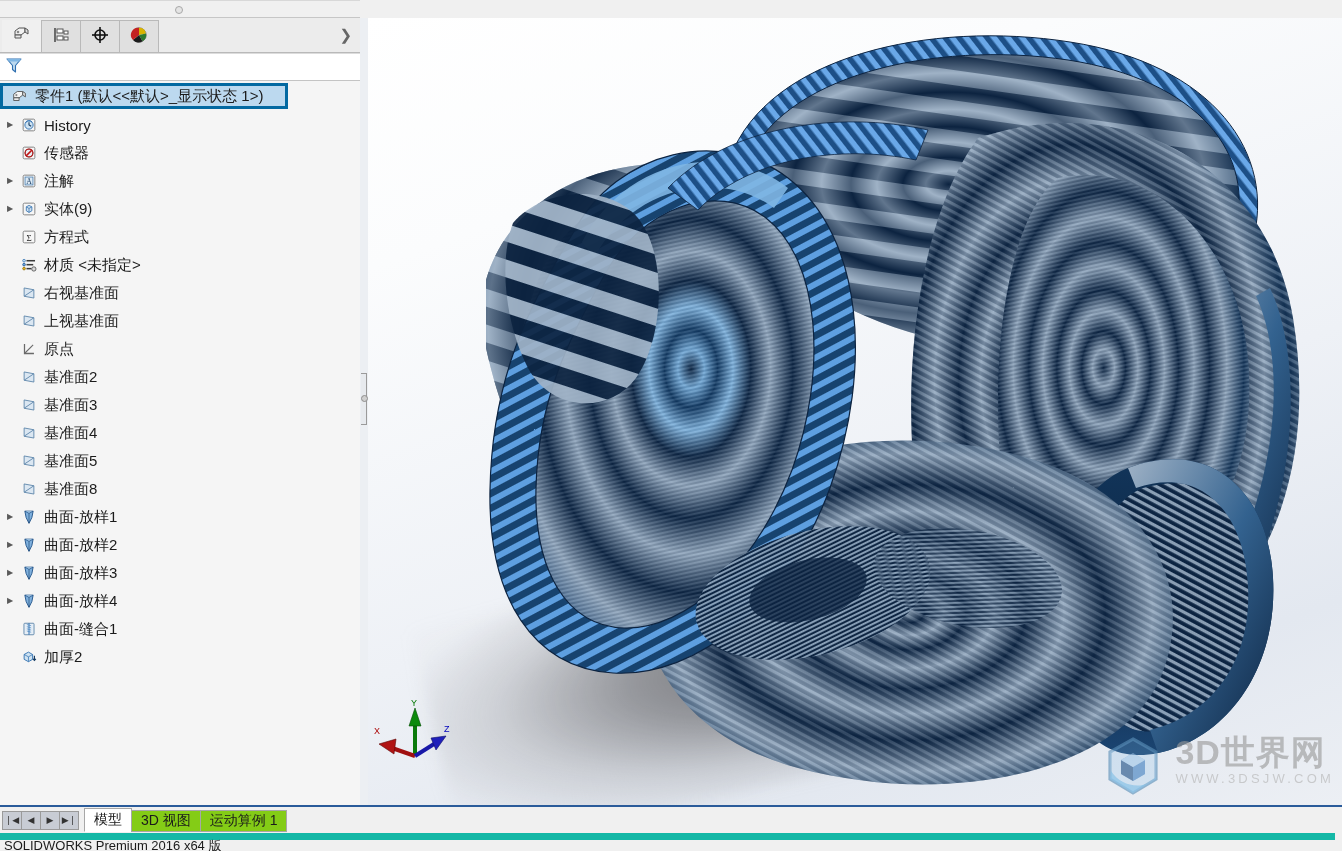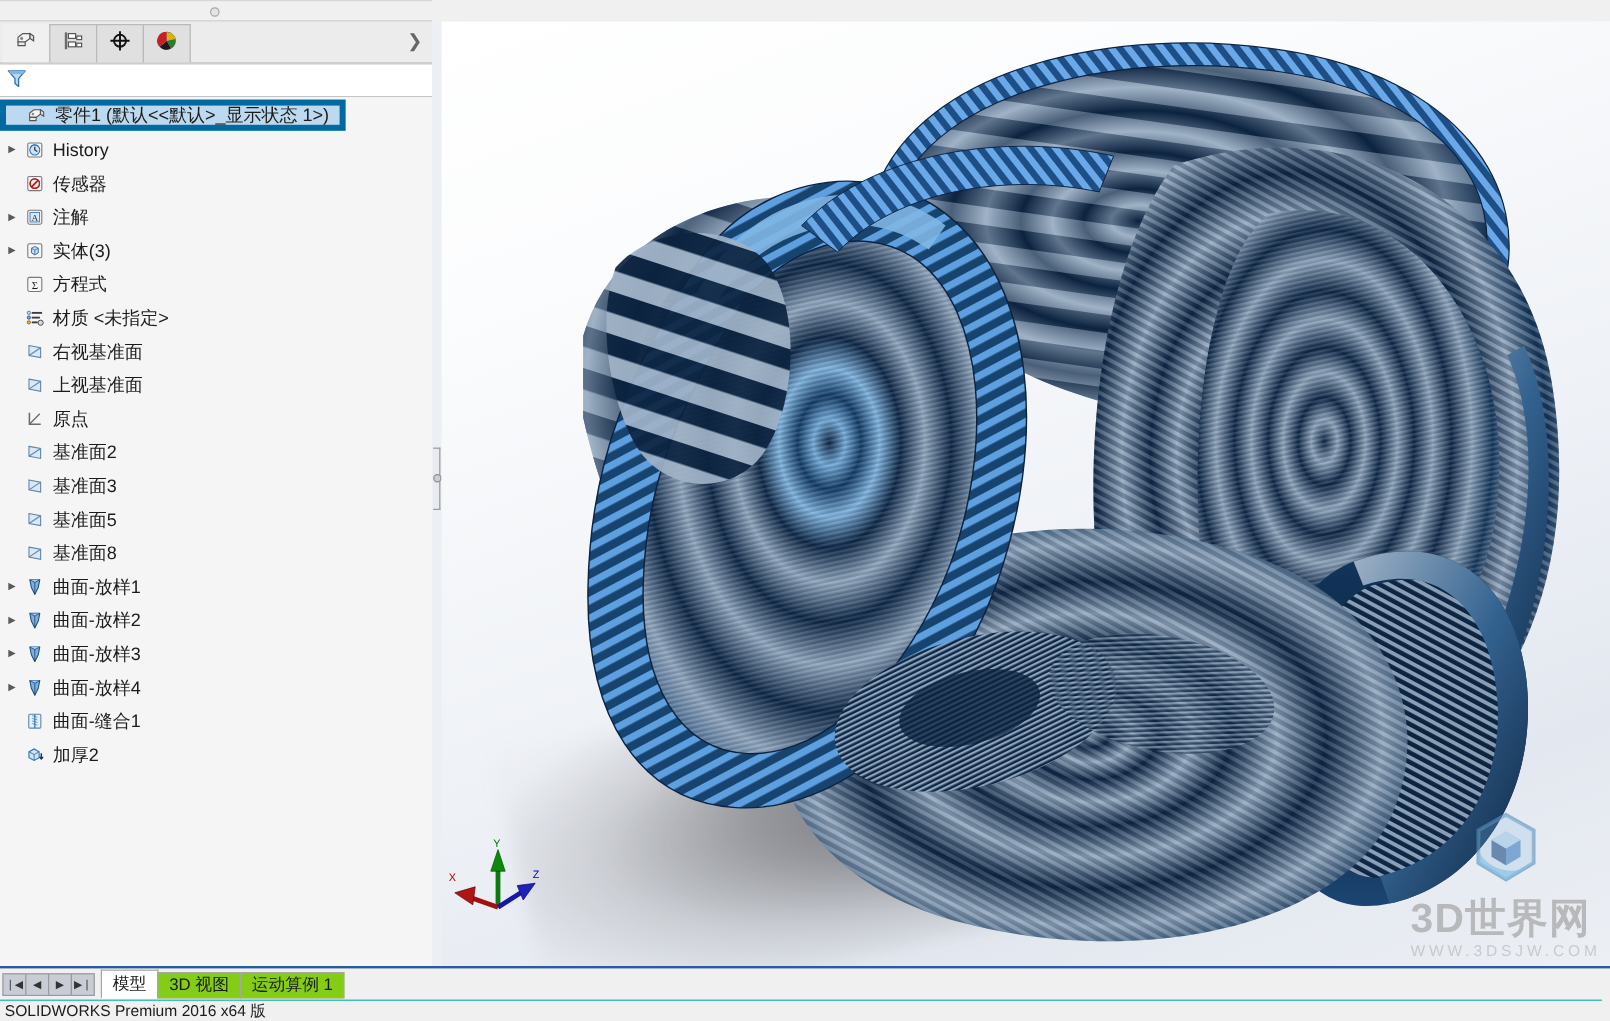--- a/index.html
+++ b/index.html
@@ -56,22 +56,22 @@
     font-size: 15px; color: #1b1b1b; white-space: nowrap;
   }
   .trow .arrow {
     width: 16px; flex: 0 0 16px; text-align: center; color: #5a5a5a;
     font-size: 8px; line-height: 1;
   }
   .trow .arrow.empty { visibility: hidden; }
   .trow .ic { width: 22px; flex: 0 0 22px; display:flex; align-items:center; justify-content:center; }
   .trow .lbl { padding-left: 4px; }
   .trow.root {
-    margin: 0 72px 2px 0; background: #bcd9ef; border: 5px solid #0369a1;
-    height: 26px; padding-left: 4px; justify-content: center;
+    margin: 0 72px 2px 0; background: #bcd9ef; border: 3px solid #0369a1;
+    height: 26px; padding-left: 4px;
   }
   .trow.root .ic { margin-left: 2px; }
 
   
   #vsplit {
     position: absolute; left: 360px; top: 18px; width: 8px; height: 787px;
     background: #eceff3;
   }
   #vsplit .bar {
     position: absolute; left: 1px; top: 355px; width: 6px; height: 52px;
@@ -92,21 +92,21 @@
   #shadow {
     position: absolute; left: 60px; top: 540px; width: 640px; height: 230px;
     background: radial-gradient(ellipse at 58% 45%, rgba(60,60,62,0.72) 0%, rgba(80,80,84,0.55) 32%, rgba(120,120,124,0.26) 58%, rgba(160,160,165,0.05) 80%, rgba(255,255,255,0) 100%);
     transform: rotate(-13deg); filter: blur(8px);
   }
   #model-svg { position: absolute; left: 0; top: 0; }
 
   
   #watermark {
     position: absolute; right: 8px; bottom: 6px; display: flex;
-    align-items: center; gap: 10px; opacity: 0.62; pointer-events: none; flex-direction: column;
+    gap: 10px; opacity: 0.62; pointer-events: none;
   }
   #wm-text { display: flex; flex-direction: column; line-height: 1; }
   #wm-title { font-size: 34px; font-weight: bold; color: #9a9a9a; letter-spacing: 1px; }
   #wm-url { font-size: 13px; color: #b4b4b4; letter-spacing: 3.2px; margin-top: 3px; }
 
   
   #bottombar {
     position: absolute; left: 0; top: 805px; width: 1342px; height: 28px;
     background: #f0f0f0; border-top: 2px solid #2a5b9a; display: flex;
     align-items: center; padding-left: 2px;
@@ -121,21 +121,21 @@
   .btab {
     height: 22px; padding: 0 9px; display: flex; align-items: center;
     font-size: 14px; color: #1b1b1b; border: 1px solid #a7a7a7;
     background: #84cc16; margin-right: -1px;
   }
   .btab.active { background: #ffffff; border-bottom-color: #ffffff; height: 24px; }
 
   
   #statusbar {
     position: absolute; left: 0; top: 833px; width: 1335px; height: 18px;
-    background: #f0f0f0; border-top: 1px solid #14b8a6; display: flex;
+    background: #f0f0f0; border-top: 7px solid #14b8a6; display: flex;
     align-items: center; padding-left: 4px;
   }
   #status-text { font-size: 13px; color: #1b1b1b; }
 
   
   #triad { position: absolute; left: 4px; top: 676px; width: 86px; height: 78px; }
 </style>
 </head>
 <body>
 
@@ -253,21 +253,21 @@
           <div class="trow">
             <span class="arrow">▶</span>
             <span class="ic">
               <svg width="18" height="18" viewBox="0 0 20 20">
                 <rect x="3.5" y="3.5" width="13" height="13" rx="1.5" fill="#f6f6f6" stroke="#7a7a7a"></rect>
                 <path d="M7 7.6 L10 6 L13.2 7.6 L13.2 12 L10 13.8 L7 12 Z" fill="#cfe0ee" stroke="#2f6fb0" stroke-width="0.9"></path>
                 <path d="M7 7.6 L10 9.4 L13.2 7.6" fill="none" stroke="#2f6fb0" stroke-width="0.8"></path>
                 <path d="M10 9.4 L10 13.8" fill="none" stroke="#2f6fb0" stroke-width="0.8"></path>
               </svg>
             </span>
-            <span class="lbl">实体(3)</span>
+            <span class="lbl">实体(9)</span>
           </div>
           <div class="trow">
             <span class="arrow empty">▶</span>
             <span class="ic">
               <svg width="18" height="18" viewBox="0 0 20 20">
                 <rect x="3.5" y="3.5" width="13" height="13" rx="1.5" fill="#f6f6f6" stroke="#7a7a7a"></rect>
                 <text x="10" y="14" font-size="10" text-anchor="middle" fill="#1b1b1b" font-family="serif">Σ</text>
               </svg>
             </span>
             <span class="lbl">方程式</span>
@@ -329,20 +329,30 @@
           </div>
           <div class="trow">
             <span class="arrow empty">▶</span>
             <span class="ic">
               <svg width="18" height="18" viewBox="0 0 20 20">
                 <path d="M4.6 4.4 L15.4 6.4 L15.4 15.6 L4.6 13.6 Z" fill="#dbe7f2" stroke="#5d86aa" stroke-width="1"></path>
                 <path d="M4.6 13.6 L15.4 6.4" stroke="#5d86aa" stroke-width="1"></path>
               </svg>
             </span>
             <span class="lbl">基准面3</span>
+          </div>
+          <div class="trow">
+            <span class="arrow empty">▶</span>
+            <span class="ic">
+              <svg width="18" height="18" viewBox="0 0 20 20">
+                <path d="M4.6 4.4 L15.4 6.4 L15.4 15.6 L4.6 13.6 Z" fill="#dbe7f2" stroke="#5d86aa" stroke-width="1"></path>
+                <path d="M4.6 13.6 L15.4 6.4" stroke="#5d86aa" stroke-width="1"></path>
+              </svg>
+            </span>
+            <span class="lbl">基准面4</span>
           </div>
           <div class="trow">
             <span class="arrow empty">▶</span>
             <span class="ic">
               <svg width="18" height="18" viewBox="0 0 20 20">
                 <path d="M4.6 4.4 L15.4 6.4 L15.4 15.6 L4.6 13.6 Z" fill="#dbe7f2" stroke="#5d86aa" stroke-width="1"></path>
                 <path d="M4.6 13.6 L15.4 6.4" stroke="#5d86aa" stroke-width="1"></path>
               </svg>
             </span>
             <span class="lbl">基准面5</span>

